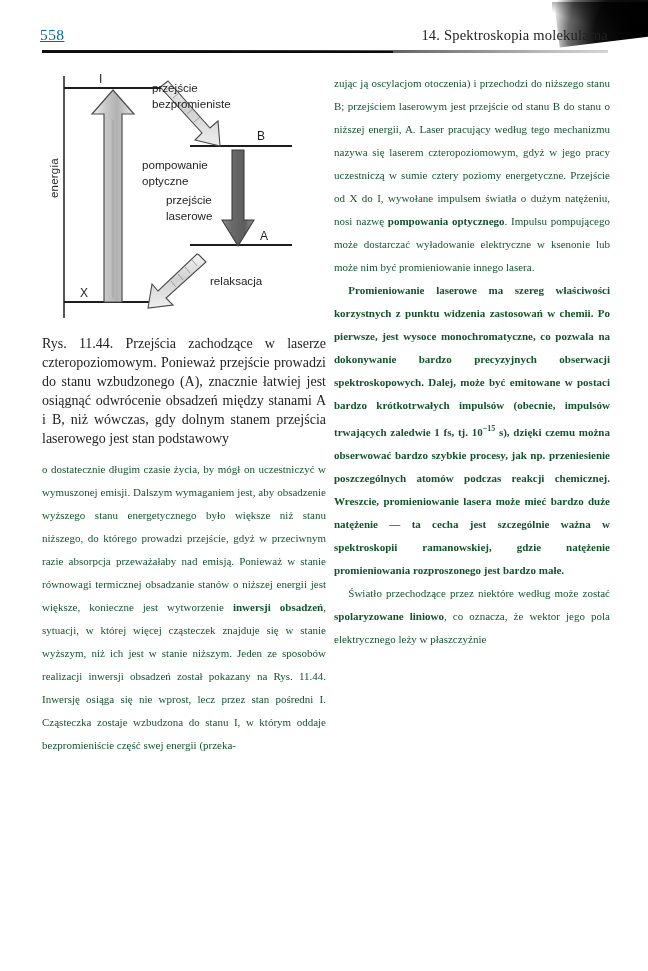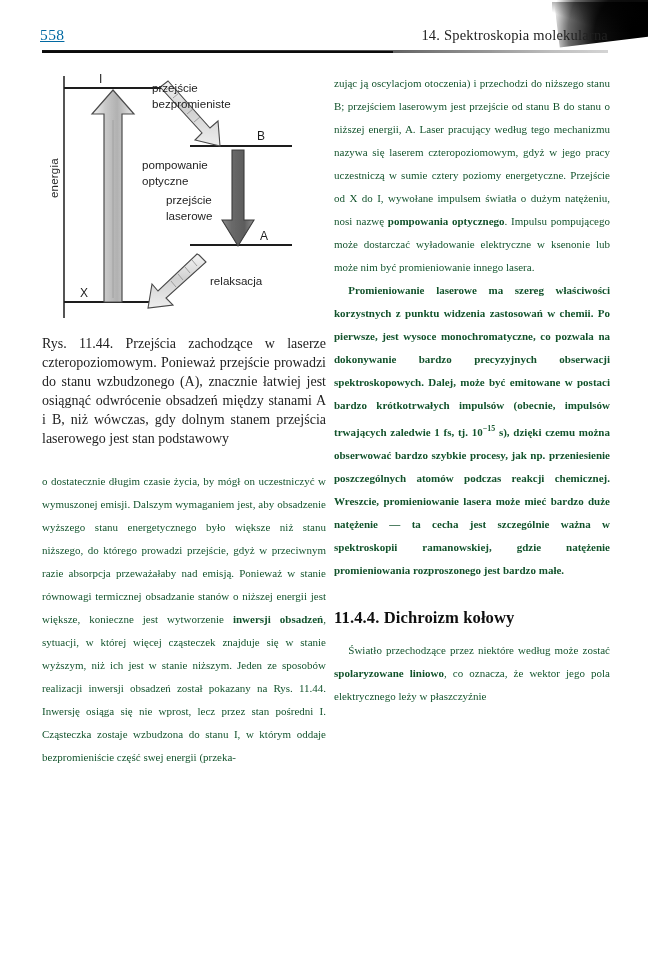--- a/index.html
+++ b/index.html
@@ -228,38 +228,37 @@
 
       <text x="124" y="134" font-family="Liberation Sans, sans-serif" font-size="11.6" fill="#232323">przejście</text>
       <text x="124" y="150" font-family="Liberation Sans, sans-serif" font-size="11.6" fill="#232323">laserowe</text>
 
       <text x="168" y="215" font-family="Liberation Sans, sans-serif" font-size="11.6" fill="#232323">relaksacja</text>
     </svg>
   </div>
 
   <div class="caption">Rys. 11.44. Przejścia zachodzące w laserze czteropoziomowym. Ponieważ przejście prowadzi do stanu wzbudzonego (A), znacznie łatwiej jest osiągnąć odwrócenie obsadzeń między stanami A i B, niż wówczas, gdy dolnym stanem przejścia laserowego jest stan podstawowy</div>
 
-  <div class="body-text no-indent" style="margin-top:22px;">
+  <div class="body-text no-indent" style="margin-top:10px;">
     <p>
       <span>o dostatecznie długim czasie życia, by mógł on uczestniczyć w wymuszonej emisji. Dalszym wymaganiem jest, aby obsadzenie wyższego stanu energetycznego było większe niż stanu niższego, do którego prowadzi przejście, gdyż w przeciwnym razie absorpcja przeważałaby nad emisją. Ponieważ w stanie równowagi termicznej obsadzanie stanów o niższej energii jest większe, konieczne jest wytworzenie </span><b>inwersji obsadzeń</b><span>, sytuacji, w której więcej cząsteczek znajduje się w stanie wyższym, niż ich jest w stanie niższym. Jeden ze sposobów realizacji inwersji obsadzeń został pokazany na Rys. 11.44. Inwersję osiąga się nie wprost, lecz przez stan pośredni I. Cząsteczka zostaje wzbudzona do stanu I, w którym oddaje bezpromieniście część swej energii (przeka-</span>
     </p>
   </div>
 </div>
 
 <div class="col-right">
 
   <div class="body-text no-indent">
     <p>
       <span>zując ją oscylacjom otoczenia) i przechodzi do niższego stanu B; przejściem laserowym jest przejście od stanu B do stanu o niższej energii, A. Laser pracujący według tego mechanizmu nazywa się laserem czteropoziomowym, gdyż w jego pracy uczestniczą w sumie cztery poziomy energetyczne. Przejście od X do I, wywołane impulsem światła o dużym natężeniu, nosi nazwę </span><b>pompowania optycznego</b><span>. Impulsu pompującego może dostarczać wyładowanie elektryczne w ksenonie lub może nim być promieniowanie innego lasera.</span>
     </p>
     <p style="text-indent:1.3em;font-weight:bold;">
       <span>Promieniowanie laserowe ma szereg właściwości korzystnych z punktu widzenia zastosowań w chemii. Po pierwsze, jest wysoce monochromatyczne, co pozwala na dokonywanie bardzo precyzyjnych obserwacji spektroskopowych. Dalej, może być emitowane w postaci bardzo krótkotrwałych impulsów (obecnie, impulsów trwających zaledwie 1 fs, tj. 10</span><span class="sup">−15</span><span> s), dzięki czemu można obserwować bardzo szybkie procesy, jak np. przeniesienie poszczególnych atomów podczas reakcji chemicznej. Wreszcie, promieniowanie lasera może mieć bardzo duże natężenie — ta cecha jest szczególnie ważna w spektroskopii ramanowskiej, gdzie natężenie promieniowania rozproszonego jest bardzo małe.</span>
     </p>
   </div>
 
-  <h2 class="sec-head">11.4.4. Dichroizm kołowy</h2>
 
   <div class="body-text no-indent">
     <p style="text-indent:1.3em;">
       <span>Światło przechodzące przez niektóre według może zostać </span><b>spolaryzowane liniowo</b><span>, co oznacza, że wektor jego pola elektrycznego leży w płaszczyźnie</span>
     </p>
   </div>
 </div>
 
 </body></html>

